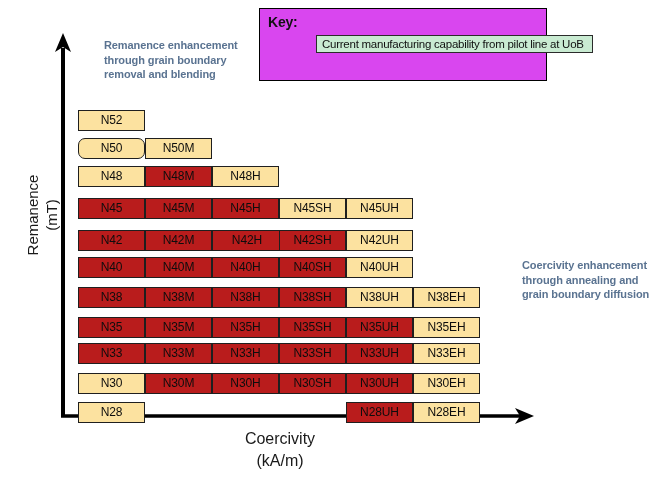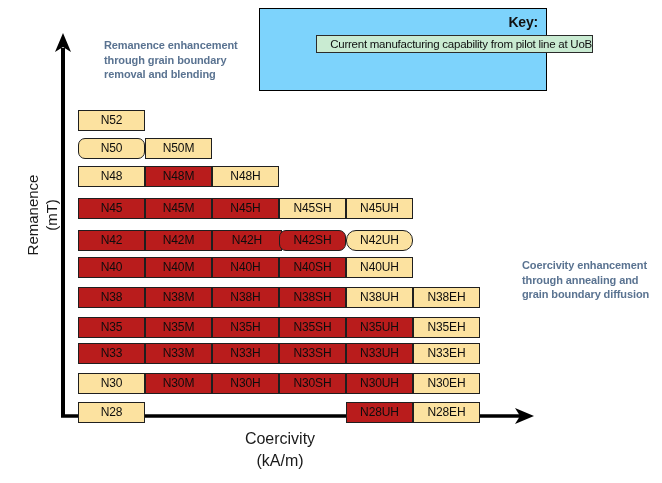--- a/index.html
+++ b/index.html
@@ -47,26 +47,25 @@
     color: #1a1a1a;
     line-height: 22px;
   }
 
   
   #key-box {
     position: absolute;
     left: 259px;
     top: 8px;
     width: 288px;
-    height: 83px;
+    height: 73px;
     border: 1.5px solid #000000;
-    background: #7dd3fc;
+    background: #d946ef;
     box-sizing: border-box;
     padding: 5px 8px 0 8px;
-    text-align: right;
   }
   #key-title {
     font-size: 14px;
     font-weight: bold;
     color: #111111;
     letter-spacing: -0.2px;
     margin-bottom: 5px;
   }
   .key-row {
     border: 1px solid #2b2b2b;
@@ -169,22 +168,22 @@
       <div class="grade-cell current" style="left: 0px; width: 67px;">N45</div>
       <div class="grade-cell current" style="left: 67px; width: 67px;">N45M</div>
       <div class="grade-cell current" style="left: 134px; width: 67px;">N45H</div>
       <div class="grade-cell future" style="left: 201px; width: 67px;">N45SH</div>
       <div class="grade-cell future" style="left: 268px; width: 67px;">N45UH</div>
     </div>
     <div class="grade-row" style="position: absolute; left: 0px; top: 120px; width: 402px;">
       <div class="grade-cell current" style="left: 0px; width: 67px;">N42</div>
       <div class="grade-cell current" style="left: 67px; width: 67px;">N42M</div>
       <div class="grade-cell current" style="left: 134px; width: 70px;">N42H</div>
-      <div class="grade-cell current" style="left: 201px; width: 67px; border-radius: 7px;">N42SH</div>
-      <div class="grade-cell future" style="left: 268px; width: 67px; border-radius: 10px;">N42UH</div>
+      <div class="grade-cell current" style="left: 201px; width: 67px;">N42SH</div>
+      <div class="grade-cell future" style="left: 268px; width: 67px;">N42UH</div>
     </div>
     <div class="grade-row" style="position: absolute; left: 0px; top: 147px; width: 402px;">
       <div class="grade-cell current" style="left: 0px; width: 67px;">N40</div>
       <div class="grade-cell current" style="left: 67px; width: 67px;">N40M</div>
       <div class="grade-cell current" style="left: 134px; width: 67px;">N40H</div>
       <div class="grade-cell current" style="left: 201px; width: 67px;">N40SH</div>
       <div class="grade-cell future" style="left: 268px; width: 67px;">N40UH</div>
     </div>
     <div class="grade-row" style="position: absolute; left: 0px; top: 177px; width: 402px;">
       <div class="grade-cell current" style="left: 0px; width: 67px;">N38</div>

